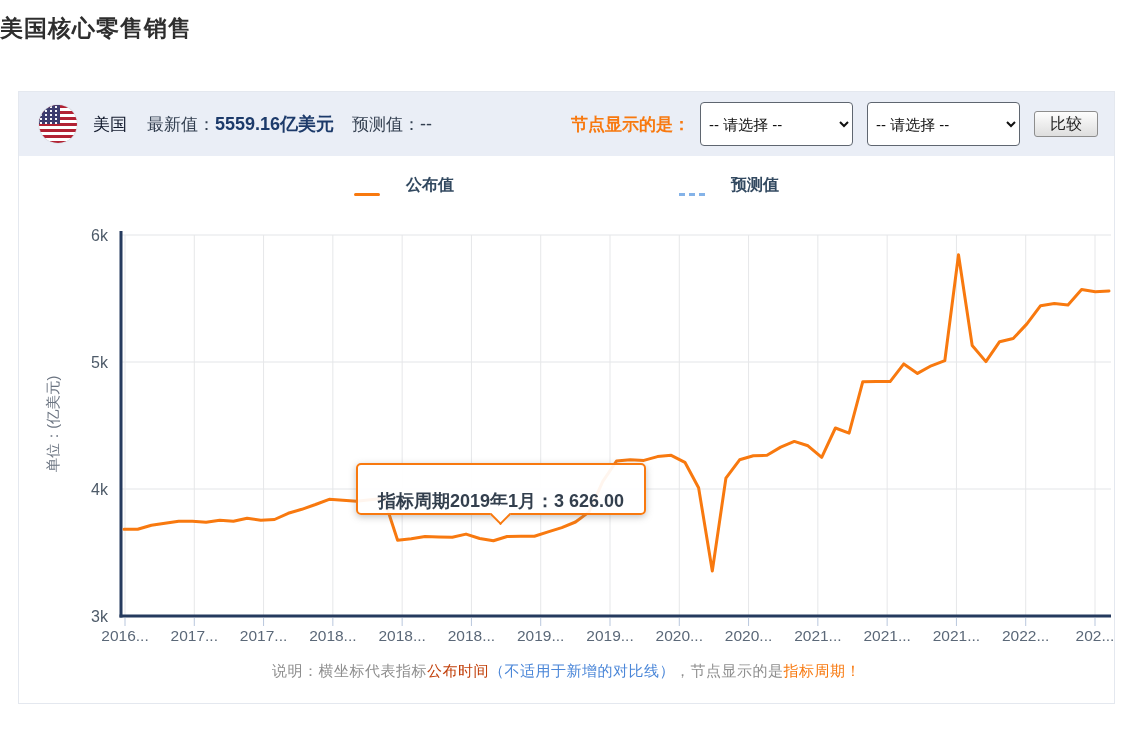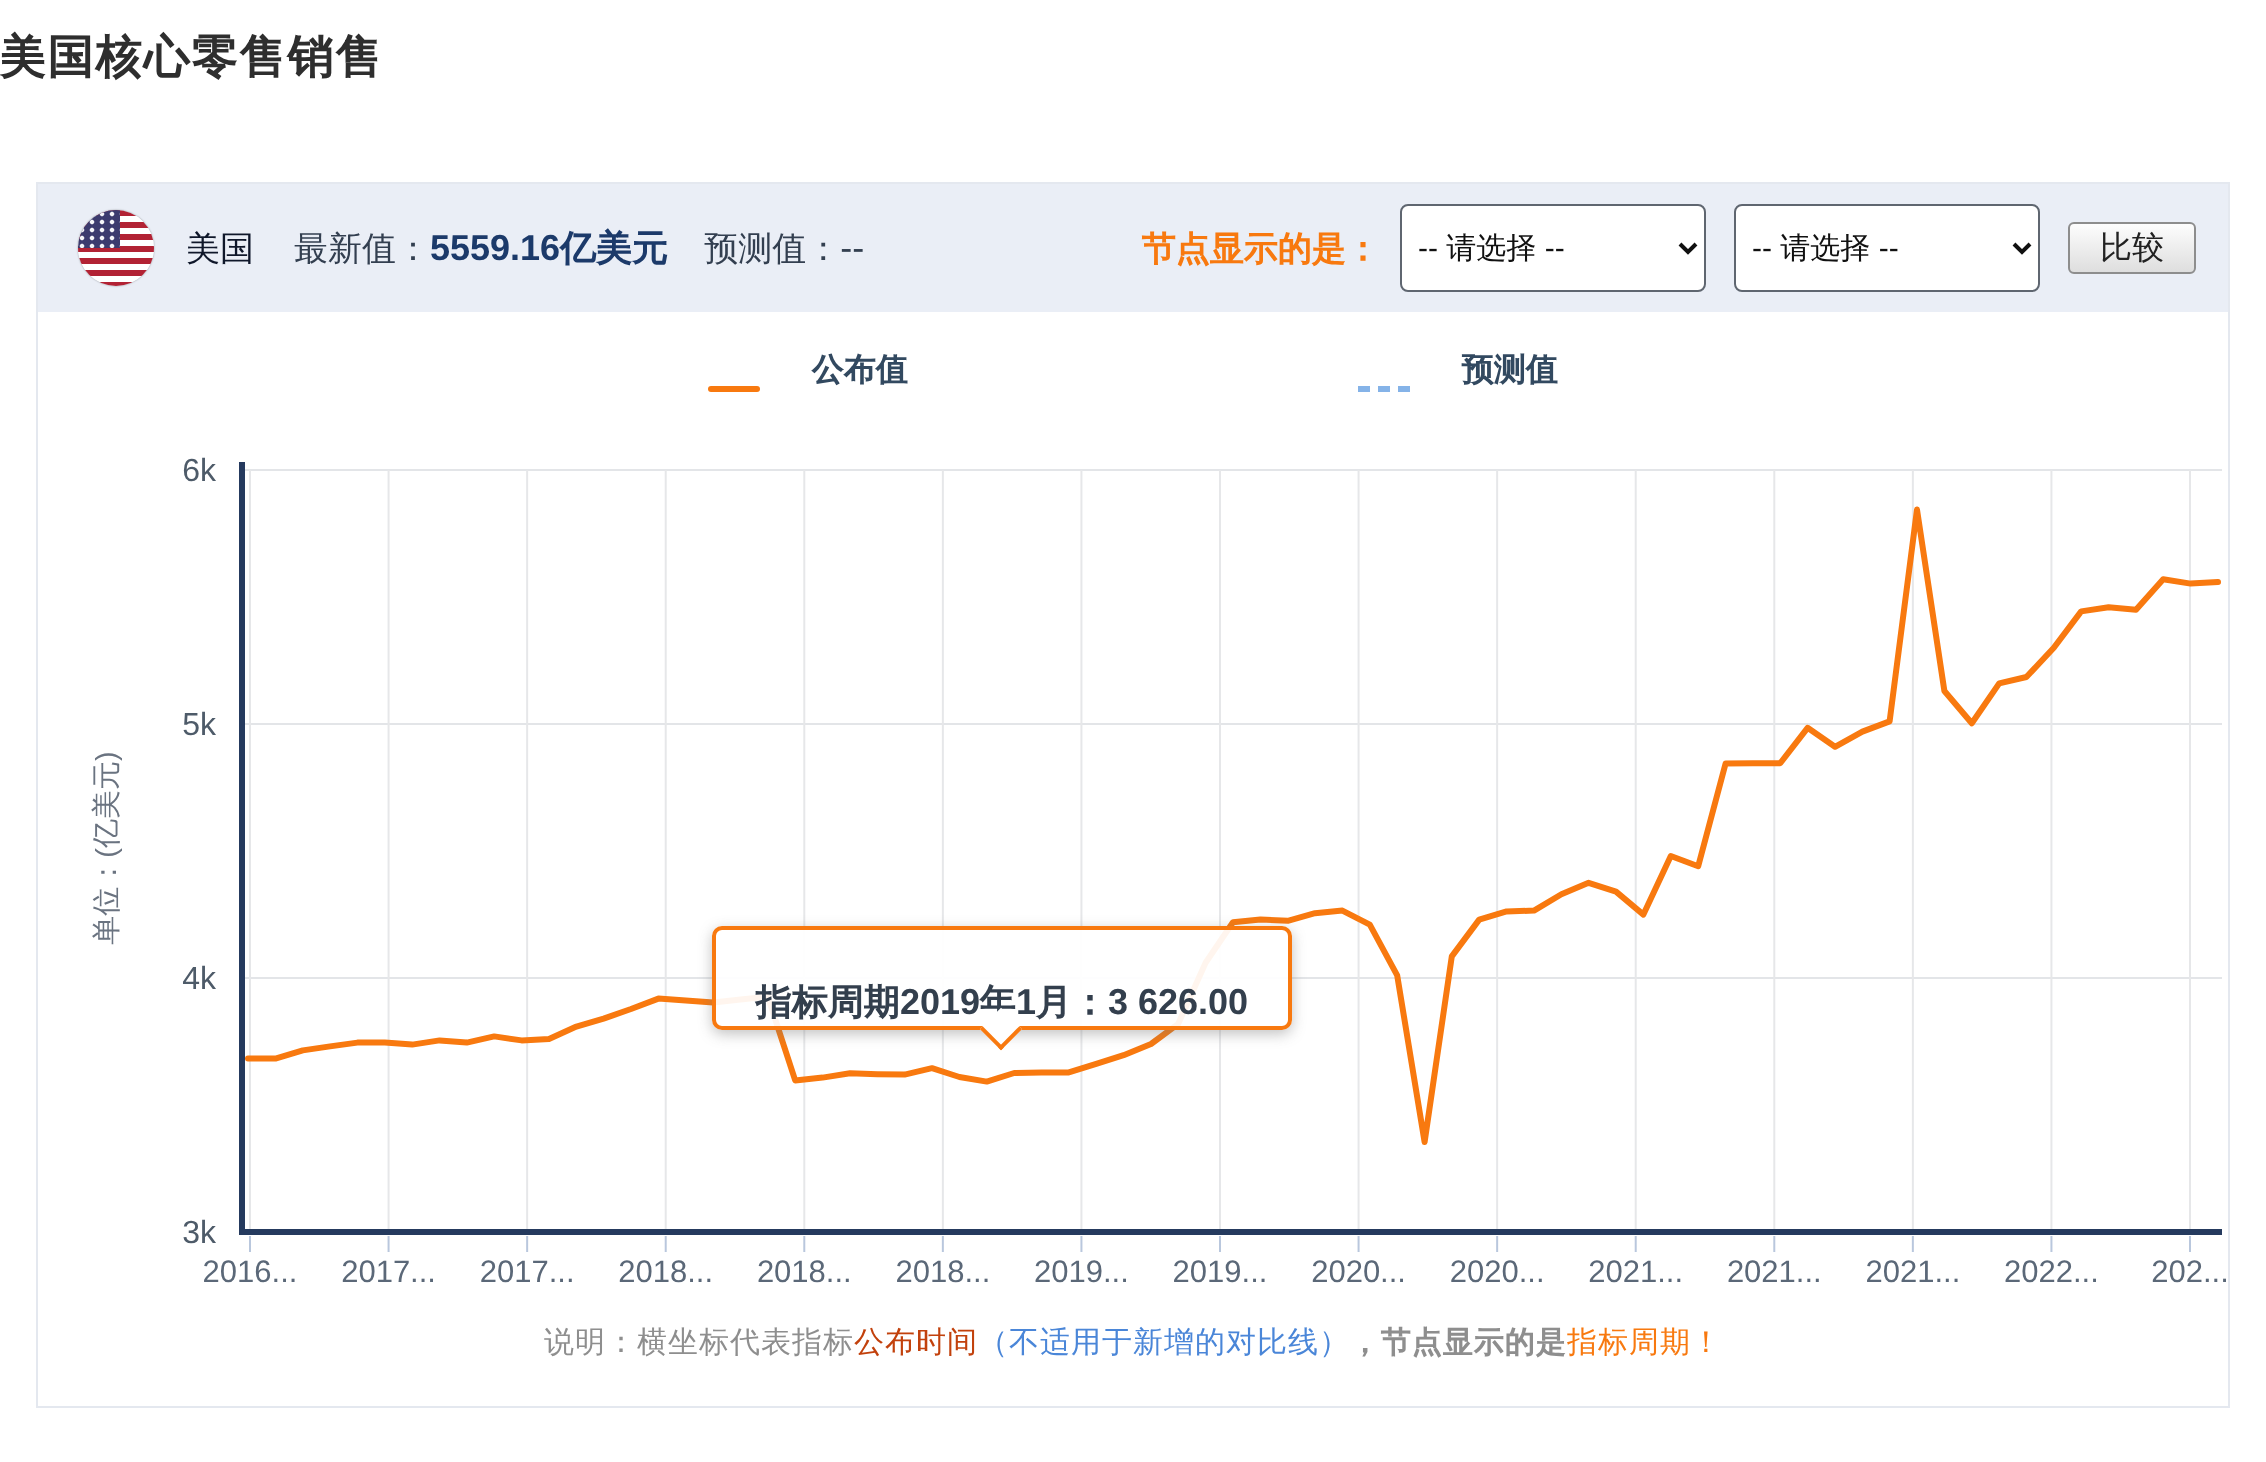--- a/index.html
+++ b/index.html
@@ -148,16 +148,16 @@
         <text transform="translate(39,210) rotate(-90)" text-anchor="middle" font-size="14.5" fill="#6a7380">单位：(亿美元)</text>
         <polyline points="105.0,315.3 118.7,315.3 132.4,311.2 146.0,309.2 159.7,307.3 173.4,307.3 187.1,308.3 200.8,306.2 214.4,307.3 228.1,304.2 241.8,306.2 255.5,305.5 269.2,299.3 282.8,295.3 296.5,290.5 310.2,285.3 323.9,286.3 337.6,287.3 351.3,285.8 364.9,284.3 378.6,326.2 392.3,324.8 406.0,322.6 419.7,323.1 433.3,323.3 447.0,320.1 460.7,324.5 474.4,326.8 488.1,322.5 501.7,322.2 515.4,322.2 529.1,317.9 542.8,313.6 556.5,308.0 570.1,297.9 583.8,267.4 597.5,247.1 611.2,245.8 624.9,246.4 638.5,242.6 652.2,241.3 665.9,248.3 679.6,273.7 693.3,357.0 706.9,264.2 720.6,245.8 734.3,241.7 748.0,241.3 761.7,233.1 775.3,227.4 789.0,231.8 802.7,243.3 816.4,214.0 830.1,219.1 843.8,167.7 857.4,167.6 871.1,167.6 884.8,149.9 898.5,159.4 912.2,151.8 925.8,146.7 939.5,40.8 953.2,131.5 966.9,147.6 980.6,127.7 994.2,124.5 1007.9,109.9 1021.6,91.7 1035.3,89.6 1049.0,90.9 1062.6,75.6 1076.3,77.8 1090.0,77.0" fill="none" stroke="#f8790f" stroke-width="3" stroke-linejoin="round" stroke-linecap="round" stroke-dasharray="none"></polyline>
       </svg>
     <div class="tooltip">
       <span class="tooltip-text">指标周期2019年1月：3 626.00</span>
       <span class="tooltip-arrow"></span>
     </div>
   </div>
 
   <div class="footnote">
-    <span style="color:#8e8e8e;">说明：横坐标代表指标</span><span style="color:#c2410c;text-align:right;">公布时间</span><span style="color:#4a86d8;">（不适用于新增的对比线）</span><span style="color:#8e8e8e;font-weight:bold;">，节点显示的是</span><span style="color:#f8790f;">指标周期！</span>
+    <span style="color:#8e8e8e;">说明：横坐标代表指标</span><span style="color:#c2410c;text-align:right;">公布时间</span><span style="color:#4a86d8;">（不适用于新增的对比线）</span><span style="color:#8e8e8e;">，节点显示的是</span><span style="color:#f8790f;">指标周期！</span>
   </div>
 
 </div>
 
 </body></html>

